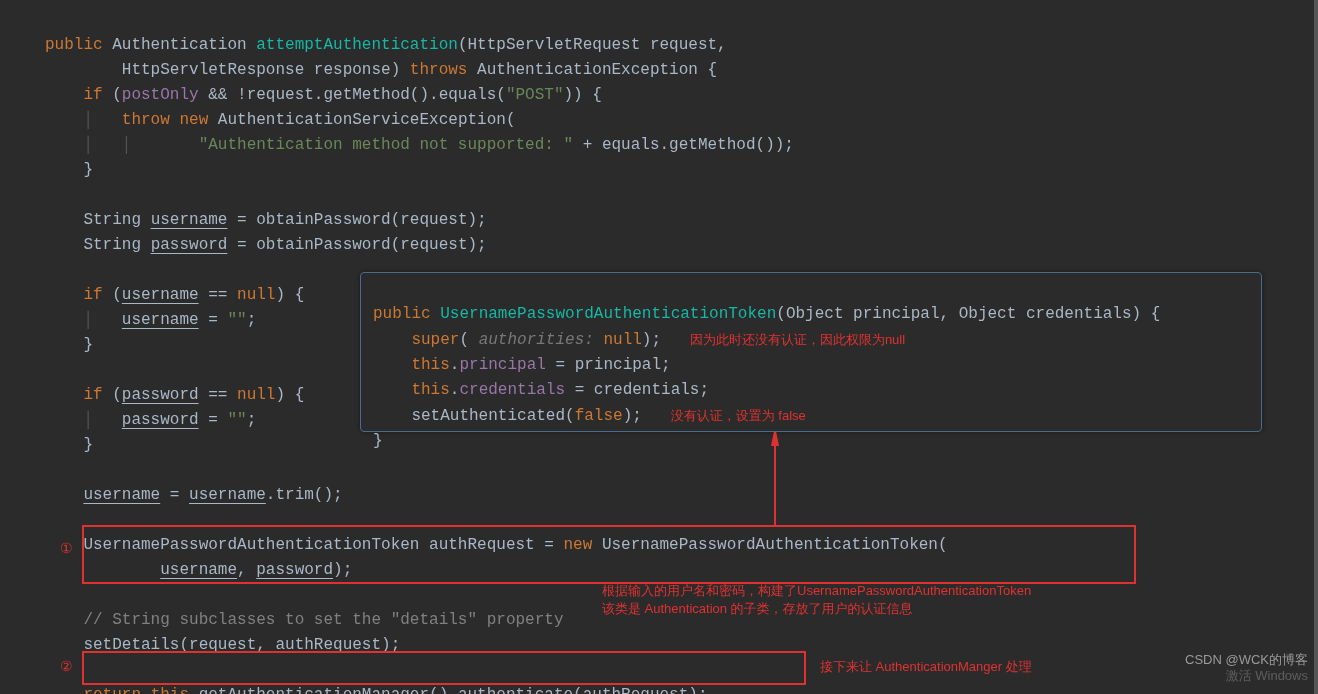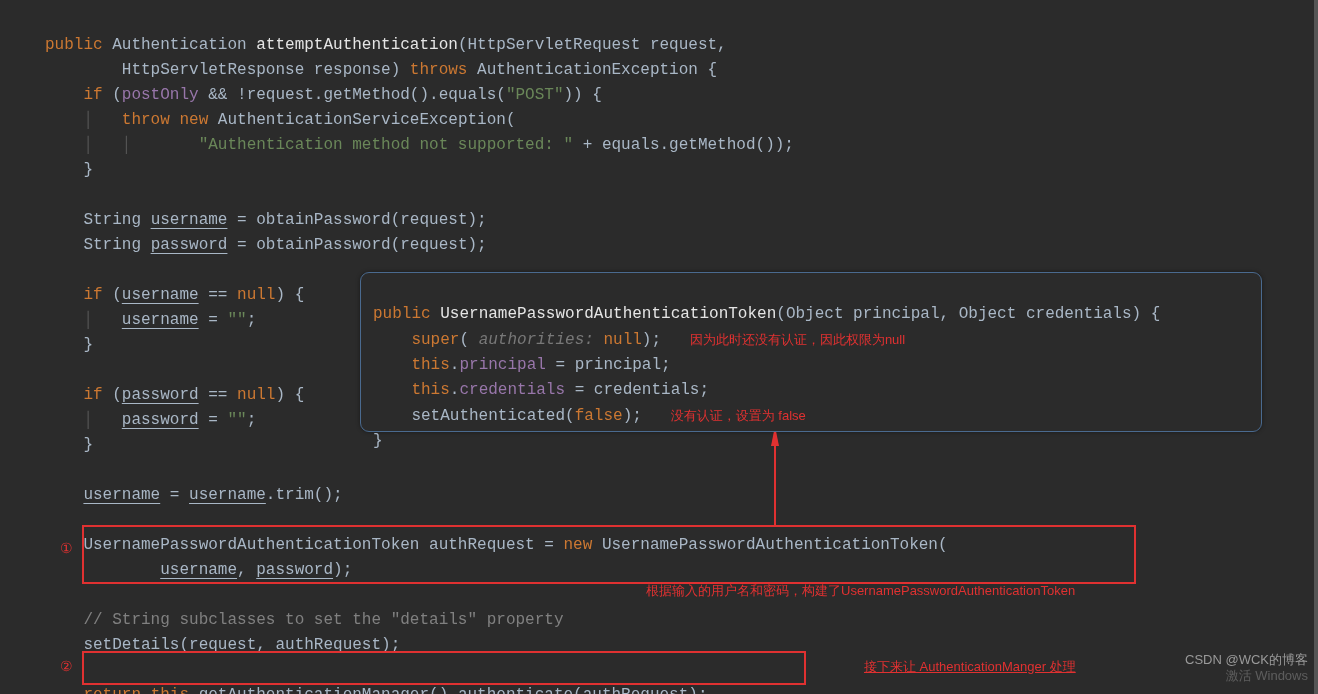--- a/index.html
+++ b/index.html
@@ -17,41 +17,41 @@
   .code-area {
     position: relative;
     padding-left: 45px;
     padding-top: 8px;
     white-space: pre;
     line-height: 25px;
   }
   .kw    { color: #cc7832; margin-top: 6px; }       
   .str   { color: #6a8759; }       
   .com   { color: #808080; }
-  .mdecl { color: #e5e5e5; }       
+  .mdecl { color: #14b8a6; }       
   .field { color: #9876aa; }
   .under { text-decoration: underline; text-underline-offset: 4px; text-decoration-color:#a9b7c6; }
   .hint  { color: #787878; font-style: italic; }
 
   .tooltip-box {
     position: absolute;
     left: 360px;
     top: 272px;
     width: 902px;
     height: 160px;
     background: #2b2b2b;
     border: 1px solid #4a6a8f;
-    border-radius: 9px;
+    border-radius: 4px;
     box-shadow: 0 0 4px rgba(0,0,0,0.4);
     padding: 4px 12px;
     box-sizing: border-box;
     white-space: pre;
     line-height: 25px;
   }
-  .ann-red { color: #e03131; font-family: sans-serif, "SimSun"; font-size: 13px; white-space: normal; margin-left: 44px; }
+  .ann-red { color: #e03131; font-family: sans-serif, "SimSun"; font-size: 13px; white-space: normal; }
   .ann-red-inline { color: #e03131; font-family: sans-serif, "SimSun"; font-size: 13px; }
 
   .hl-box1 {
     position: absolute;
     left: 82px;
     top: 525px;
     width: 1050px;
     height: 55px;
     border: 2px solid #e03131;
     pointer-events: none;
@@ -82,21 +82,20 @@
     top:582px;
     left:602px;
     width:540px;
     line-height:18px;
   }
   .ann-block2 {
     position:absolute;
     top:658px;
     left:820px;
     line-height:18px;
-    text-decoration:underline;
   }
   .watermark {
     position:absolute;
     right:10px;
     bottom:10px;
     color:#9a9a9a;
     font-family: sans-serif;
     font-size:13px;
     text-align:right;
     line-height:16px;
@@ -164,20 +163,21 @@
 </svg>
 
 <div class="hl-box1"></div>
 <div class="hl-box2"></div>
 
 <div class="marker" style="left:60px; top:540px;">①</div>
 <div class="marker" style="left:60px; top:658px;">②</div>
 
 <div class="ann-block ann-red">
   <span>根据输入的用户名和密码，构建了UsernamePasswordAuthenticationToken</span><br>
+  <span>该类是 Authentication 的子类，存放了用户的认证信息</span>
 </div>
 <div class="ann-block2 ann-red">
   <span>接下来让 AuthenticationManger 处理</span>
 </div>
 
 <div class="watermark">
   <span>CSDN @WCK的博客</span><br>
   <span style="opacity:.45">激活 Windows</span>
 </div>
 

